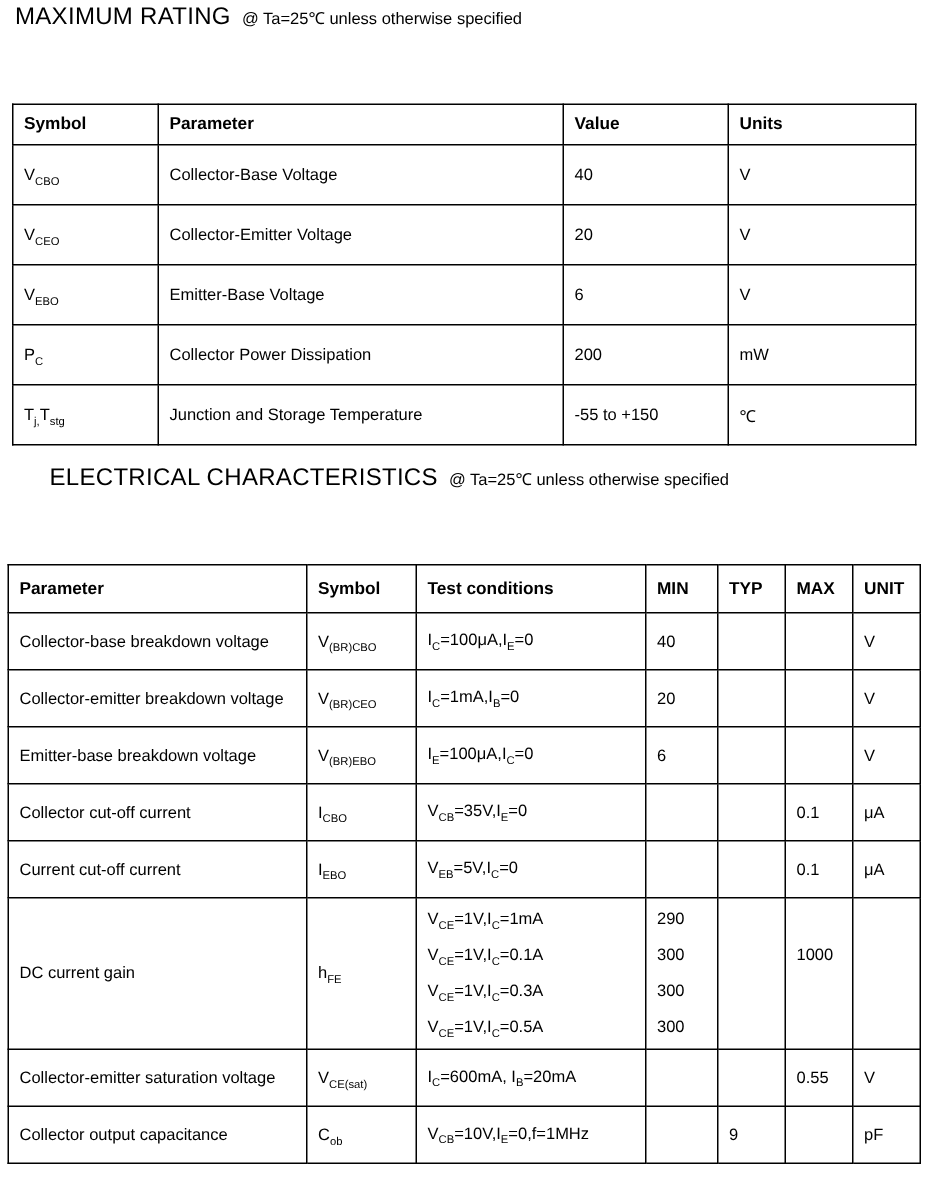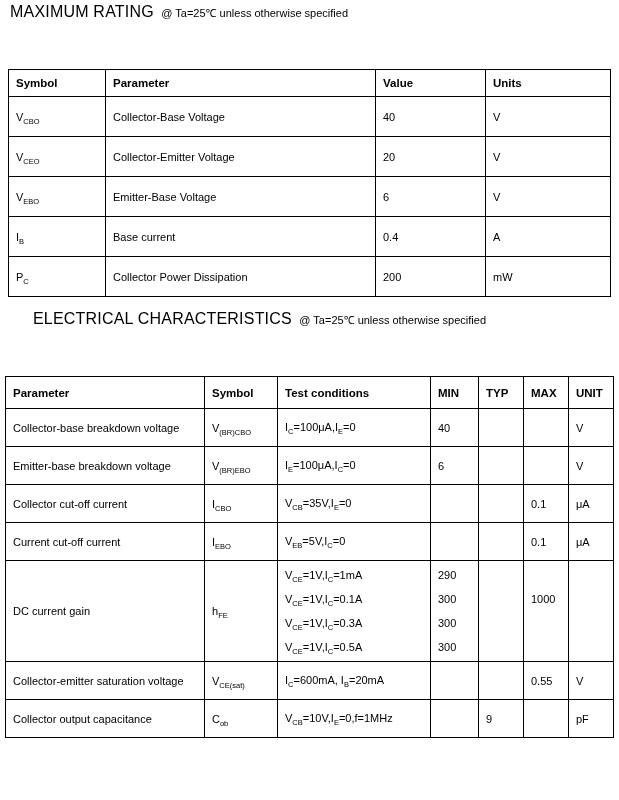--- a/index.html
+++ b/index.html
@@ -76,30 +76,30 @@
           <td>20</td>
           <td>V</td>
         </tr>
         <tr>
           <td>V<sub>EBO</sub></td>
           <td>Emitter-Base Voltage</td>
           <td>6</td>
           <td>V</td>
         </tr>
         <tr>
-          <td>I<sub>B</sub></td>
-          <td>Base current</td>
-          <td>0.4</td>
-          <td>A</td>
-        </tr>
-        <tr>
           <td>P<sub>C</sub></td>
           <td>Collector Power Dissipation</td>
           <td>200</td>
           <td>mW</td>
+        </tr>
+        <tr>
+          <td>T<sub>j,</sub>T<sub>stg</sub></td>
+          <td>Junction and Storage Temperature</td>
+          <td>-55 to +150</td>
+          <td>℃</td>
         </tr>
       </tbody>
   </table>
 
   <div class="sec-title t2-title">
     <span class="big">ELECTRICAL CHARACTERISTICS</span>
     <span class="small">@ Ta=25℃ unless otherwise specified</span>
   </div>
 
   <table class="t2">
@@ -129,20 +129,31 @@
           <td>V<sub>(BR)CBO</sub></td>
           <td>
             <div class="cond-line">I<sub>C</sub>=100μA,I<sub>E</sub>=0</div>
           </td>
           <td>40</td>
           <td></td>
           <td></td>
           <td>V</td>
         </tr>
         <tr>
+          <td>Collector-emitter breakdown voltage</td>
+          <td>V<sub>(BR)CEO</sub></td>
+          <td>
+            <div class="cond-line">I<sub>C</sub>=1mA,I<sub>B</sub>=0</div>
+          </td>
+          <td>20</td>
+          <td></td>
+          <td></td>
+          <td>V</td>
+        </tr>
+        <tr>
           <td>Emitter-base breakdown voltage</td>
           <td>V<sub>(BR)EBO</sub></td>
           <td>
             <div class="cond-line">I<sub>E</sub>=100μA,I<sub>C</sub>=0</div>
           </td>
           <td>6</td>
           <td></td>
           <td></td>
           <td>V</td>
         </tr>

